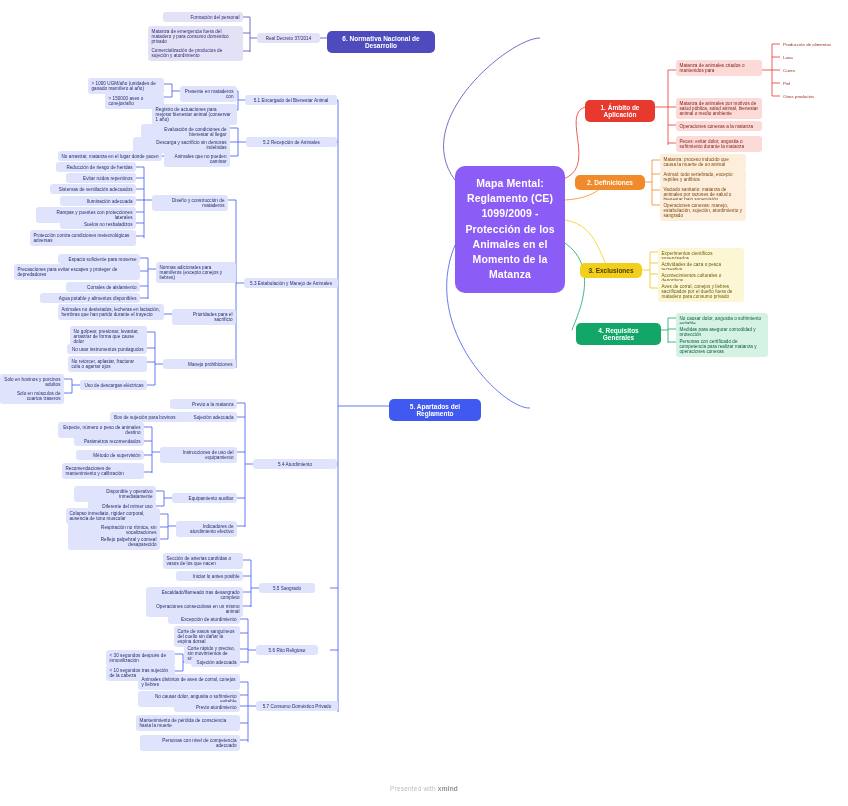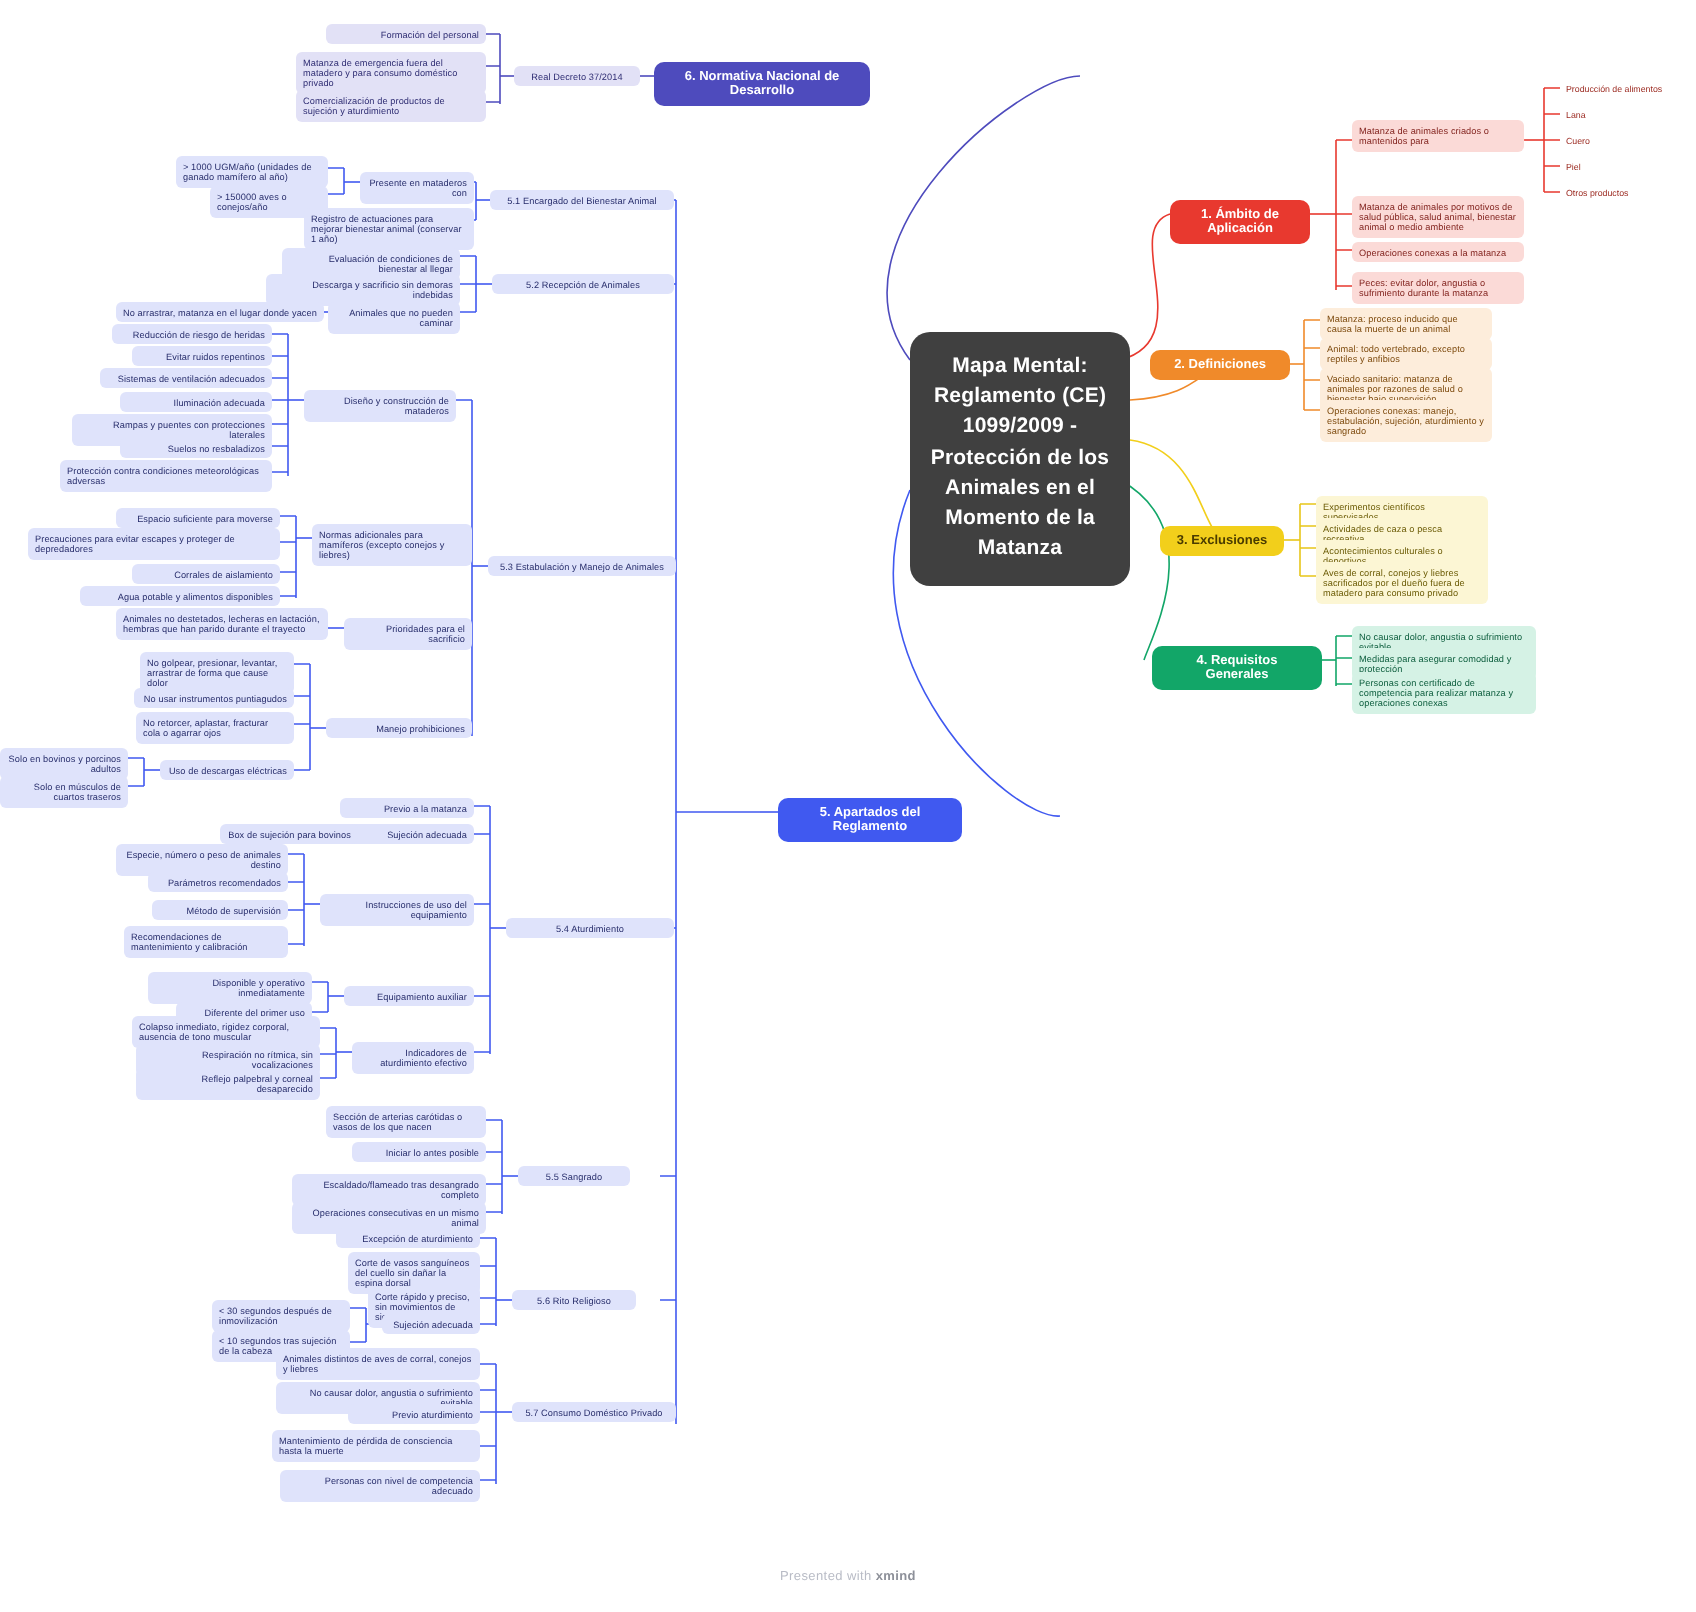--- a/index.html
+++ b/index.html
@@ -22,21 +22,21 @@
   .node {
     position: absolute;
     border-radius: 4px;
     padding: 2px 4px;
     line-height: 1.18;
     white-space: normal;
     z-index: 2;
   }
   
   .central {
-    background: #404040;
+    background: #8b5cf6;
     color: #ffffff;
     border-radius: 10px;
     font-size: 10.5px;
     font-weight: 700;
     text-align: center;
     padding: 10px 8px;
     line-height: 1.45;
     letter-spacing: .1px;
   }
   

